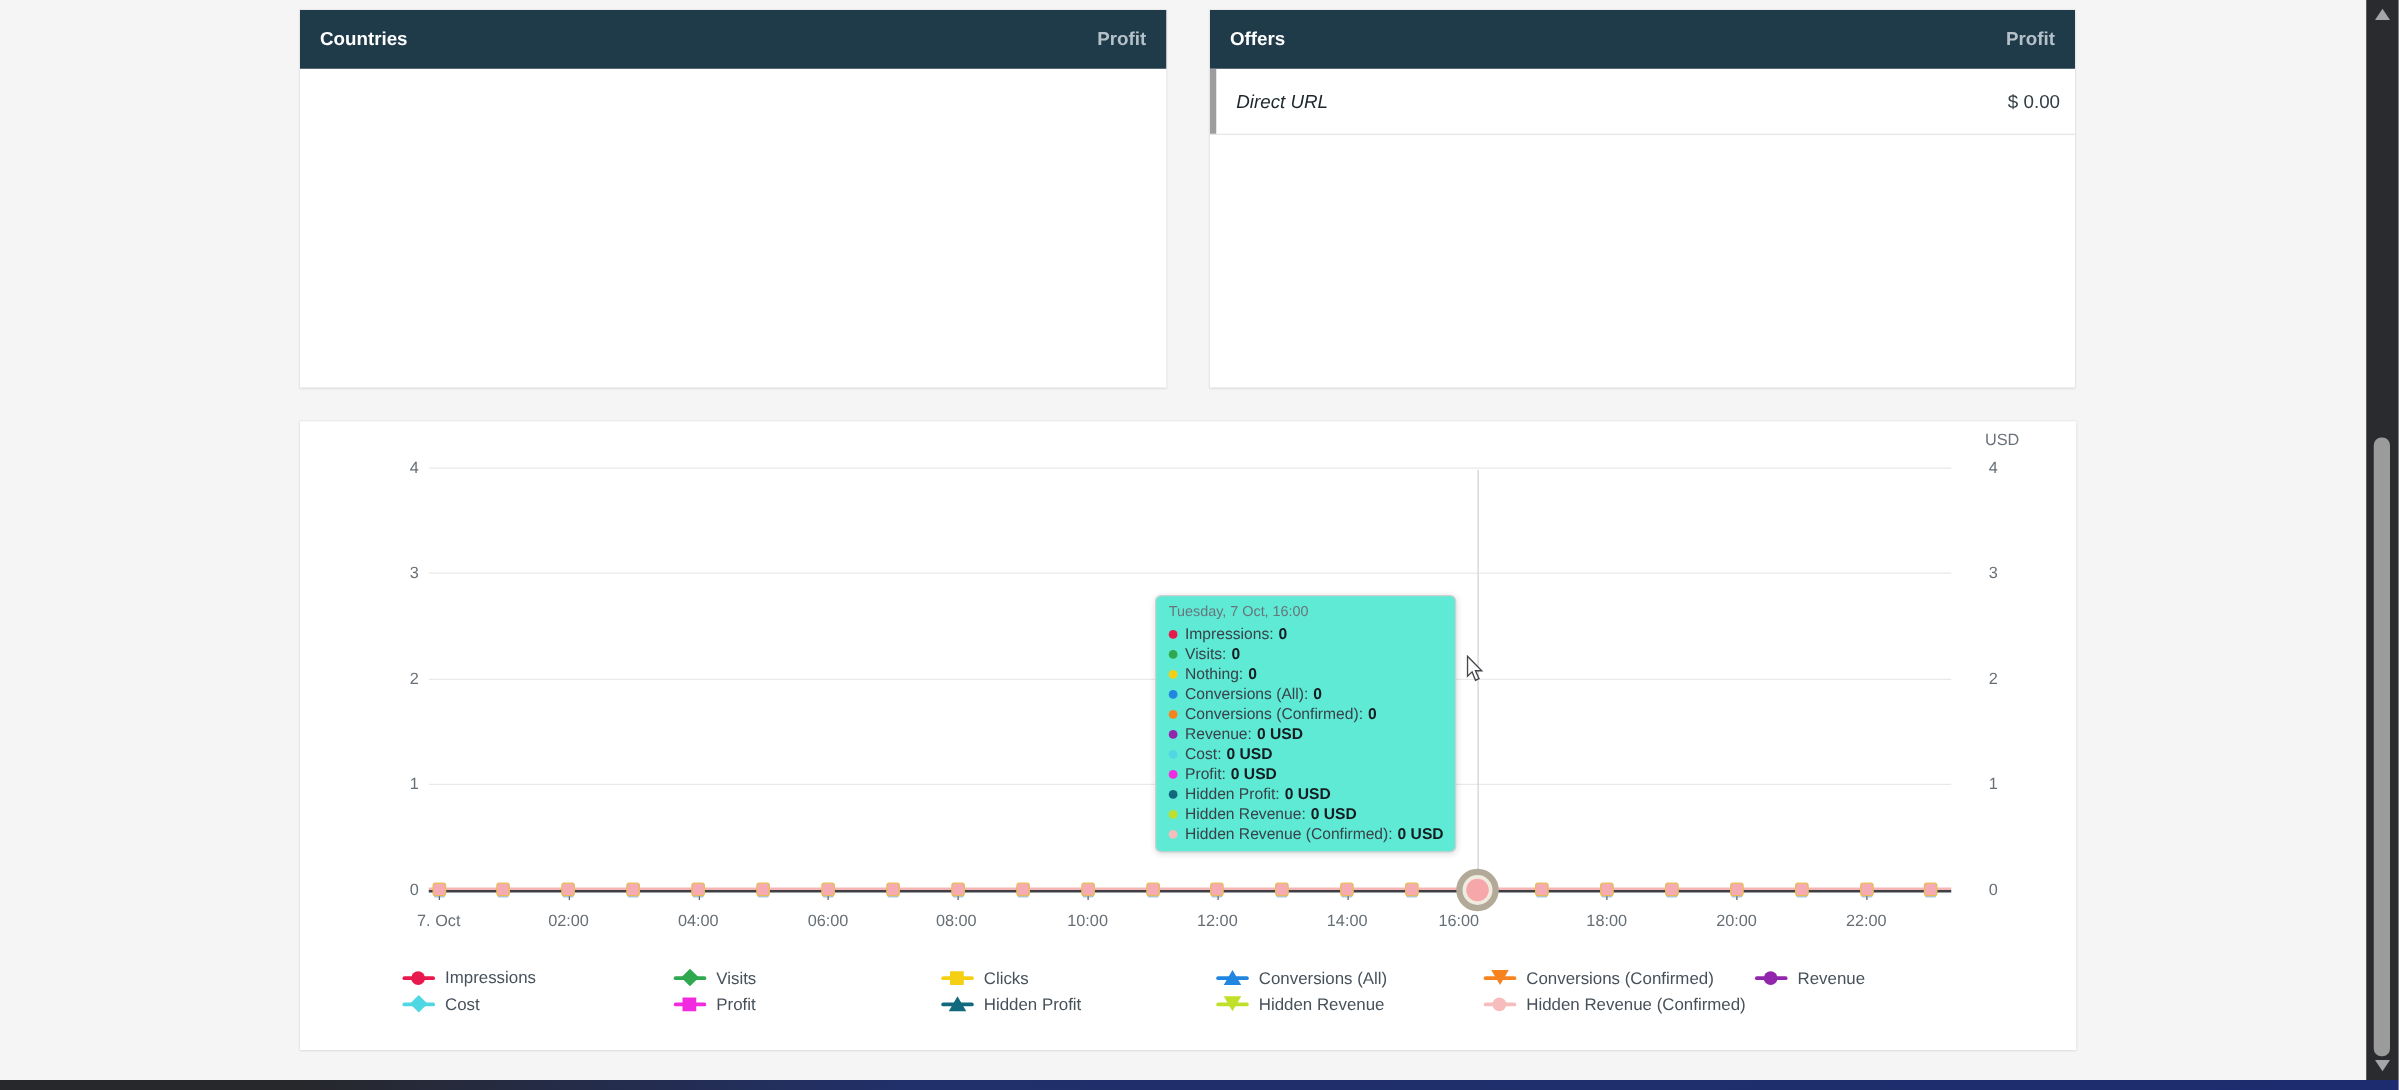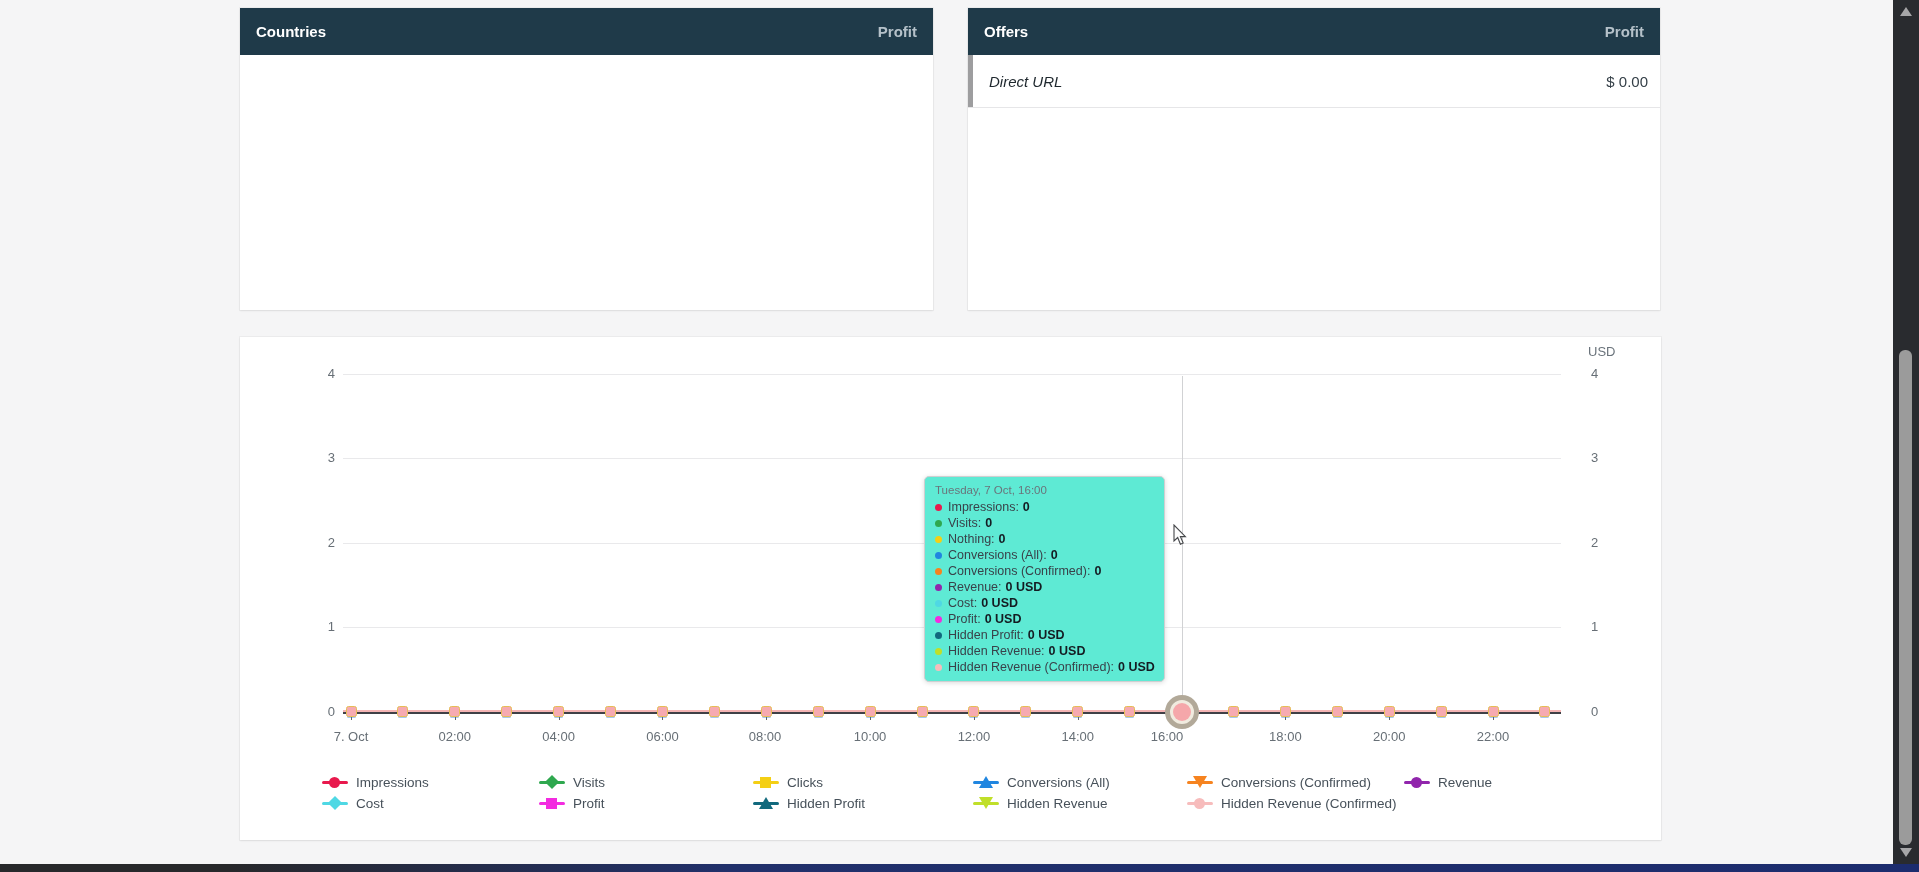--- a/index.html
+++ b/index.html
@@ -245,21 +245,21 @@
           <b>0 USD</b>
         </div>
         <div class="tt-item">
           <div class="tt-bullet" style="background: rgb(247, 188, 188);"></div>
           <span>Hidden Revenue (Confirmed):</span>
           <b>0 USD</b>
         </div>
       </div>
   </div>
   <div id="legend">
-      <div class="legend-item" style="left: 82px; top: 438px;">
+      <div class="legend-item" style="left: 82px; top: 438px; align-items: flex-end;">
         <div class="lg-marker">
           <div class="lg-line" style="background: rgb(232, 25, 77);"></div>
           <div class="lg-shape circle" style="background: rgb(232, 25, 77);"></div>
         </div>
         <div class="lg-label">Impressions</div>
       </div>
       <div class="legend-item" style="left: 299px; top: 438px;">
         <div class="lg-marker">
           <div class="lg-line" style="background: rgb(47, 168, 79);"></div>
           <div class="lg-shape diamond" style="background: rgb(47, 168, 79);"></div>

